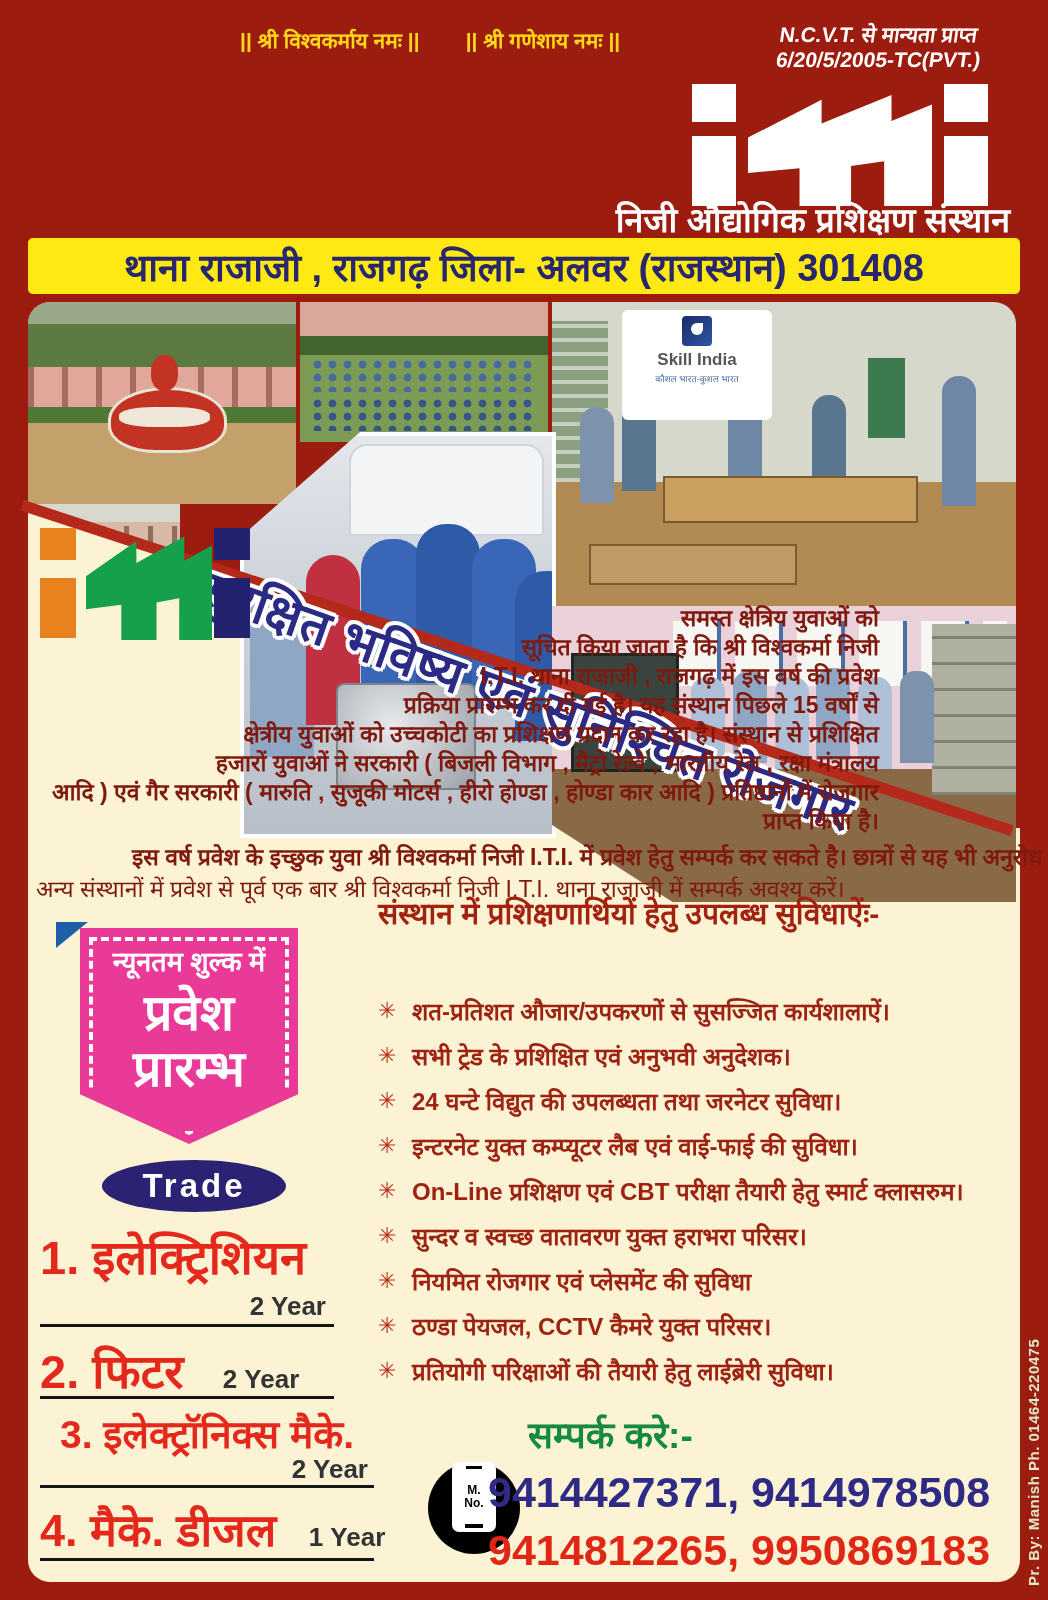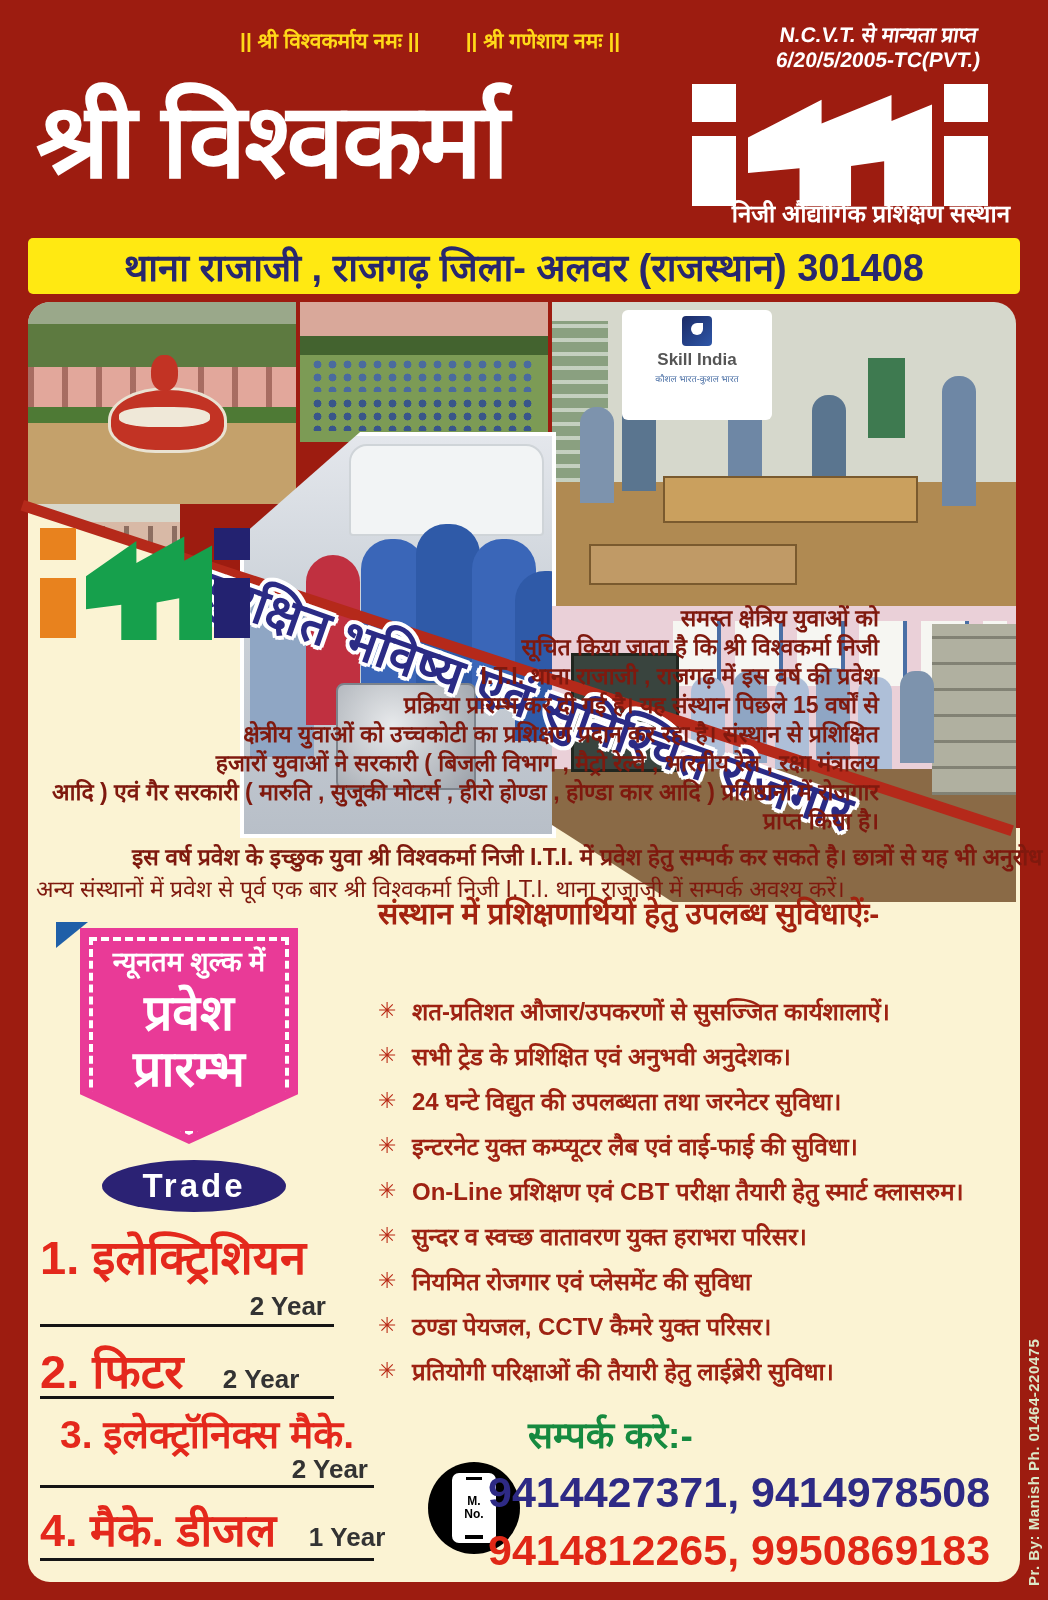--- a/index.html
+++ b/index.html
@@ -12,21 +12,21 @@
   .nowrap{white-space:nowrap;}
 
   
   .invocation{left:240px;top:26px;width:460px;display:flex;gap:46px;
     color:#ffd918;font-size:21px;font-weight:bold;}
   .ncvt{left:778px;top:22px;color:#fff;font-size:21px;font-weight:bold;
     line-height:25px;transform:skewX(-8deg);}
   .main-title{left:36px;top:84px;color:#fff;font-size:104px;font-weight:bold;
     letter-spacing:-2px;line-height:1.1;}
   .subtitle{left:560px;top:196px;width:450px;text-align:right;color:#fff;
-    font-size:24px;font-weight:bold;}
+    font-size:34px;font-weight:bold;}
 
   
   .iti-logo{left:692px;top:84px;width:296px;height:122px;}
   .iti-logo .dot-l{position:absolute;left:0;top:0;width:44px;height:38px;background:#fff;}
   .iti-logo .bar-l{position:absolute;left:0;top:52px;width:44px;height:70px;background:#fff;}
   .iti-logo .dot-r{position:absolute;right:0;top:0;width:44px;height:38px;background:#fff;}
   .iti-logo .bar-r{position:absolute;right:0;top:52px;width:44px;height:70px;background:#fff;}
   .iti-logo .factory{position:absolute;left:56px;top:4px;width:184px;height:118px;background:#fff;
     clip-path:polygon(0 42%,40% 10%,40% 30%,78% 6%,78% 28%,100% 14%,100% 100%,74% 100%,74% 62%,56% 66%,56% 100%,28% 100%,28% 68%,0 72%);}
   
@@ -173,21 +173,21 @@
   
   .fac-head{left:378px;top:892px;font-size:30px;font-weight:bold;color:#a3220f;white-space:nowrap;}
   .fac-list{left:378px;top:988px;}
   .fac-item{display:flex;align-items:center;height:45px;white-space:nowrap;}
   .fac-star{color:#b92a16;font-size:22px;width:34px;}
   .fac-text{color:#9e2212;font-size:24px;font-weight:bold;}
 
   
   .contact-head{left:528px;top:1408px;color:#168a3f;font-size:37px;font-weight:bold;white-space:nowrap;}
   .phone-circle{left:428px;top:1462px;width:92px;height:92px;background:#000;border-radius:50%;
-    display:flex;align-items:center;justify-content:center;}
+    display:flex;justify-content:center;}
   .phone-body{width:44px;height:70px;background:#fff;border-radius:7px;position:relative;
     display:flex;align-items:center;justify-content:center;}
   .phone-body:before{content:"";position:absolute;top:4px;left:14px;width:16px;height:3px;background:#000;}
   .phone-body:after{content:"";position:absolute;bottom:4px;left:13px;width:18px;height:4px;background:#000;}
   .phone-label{font-size:12px;line-height:13px;font-weight:bold;color:#000;width:30px;text-align:center;}
   .phones1{left:488px;top:1468px;color:#2e2a85;font-size:43px;font-weight:bold;white-space:nowrap;}
   .phones2{left:488px;top:1526px;color:#e02716;font-size:43px;font-weight:bold;white-space:nowrap;}
 
   .credit{left:1020px;top:1140px;height:446px;width:26px;color:#dce8c8;font-size:15px;
     font-weight:bold;writing-mode:vertical-rl;transform:rotate(180deg);
@@ -199,21 +199,20 @@
 <div class="poster">
 
   <div class="abs invocation">
     <span>|| श्री विश्वकर्माय नमः ||</span>
     <span>|| श्री गणेशाय नमः ||</span>
   </div>
   <div class="abs ncvt">
     <div>N.C.V.T. से मान्यता प्राप्त</div>
     <div>6/20/5/2005-TC(PVT.)</div>
   </div>
-  <div class="abs main-title nowrap">श्री विश्वकर्मा</div>
 
   <div class="abs iti-logo">
     <div class="dot-l"></div>
     <div class="bar-l"></div>
     <div class="factory"></div>
     <div class="dot-r"></div>
     <div class="bar-r"></div>
   </div>
   <div class="abs subtitle nowrap">निजी औद्योगिक प्रशिक्षण संस्थान</div>
 

